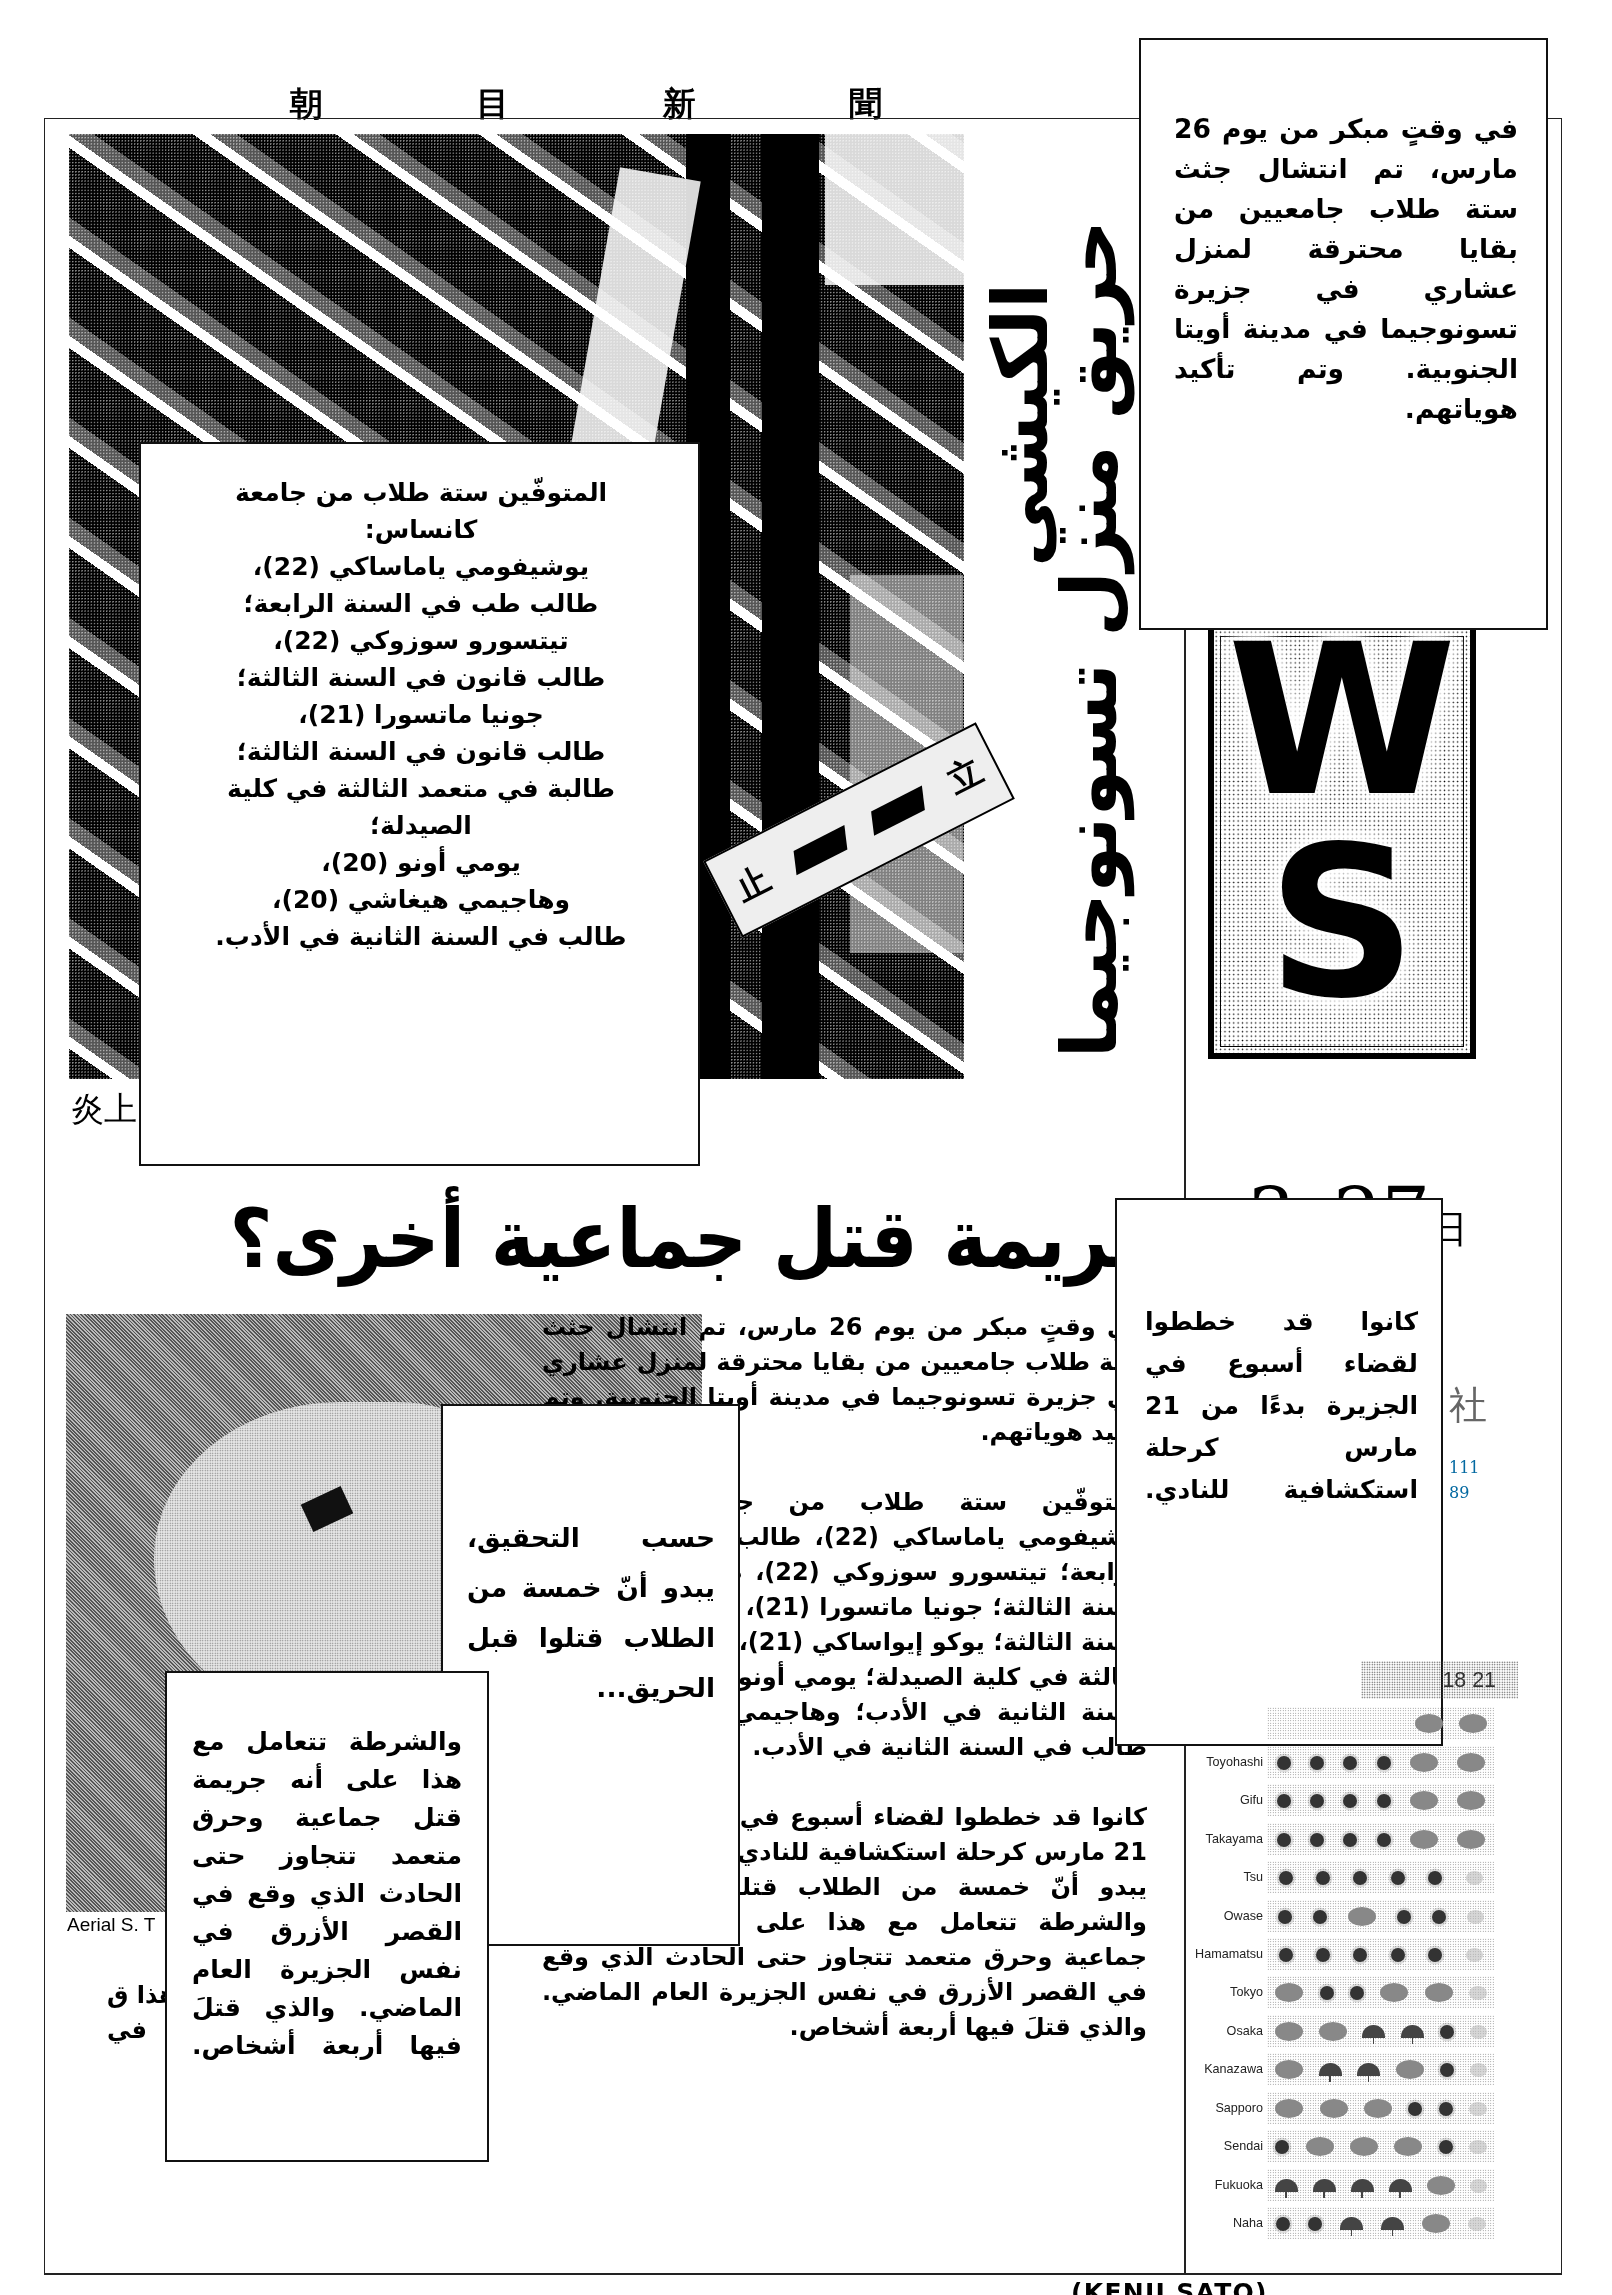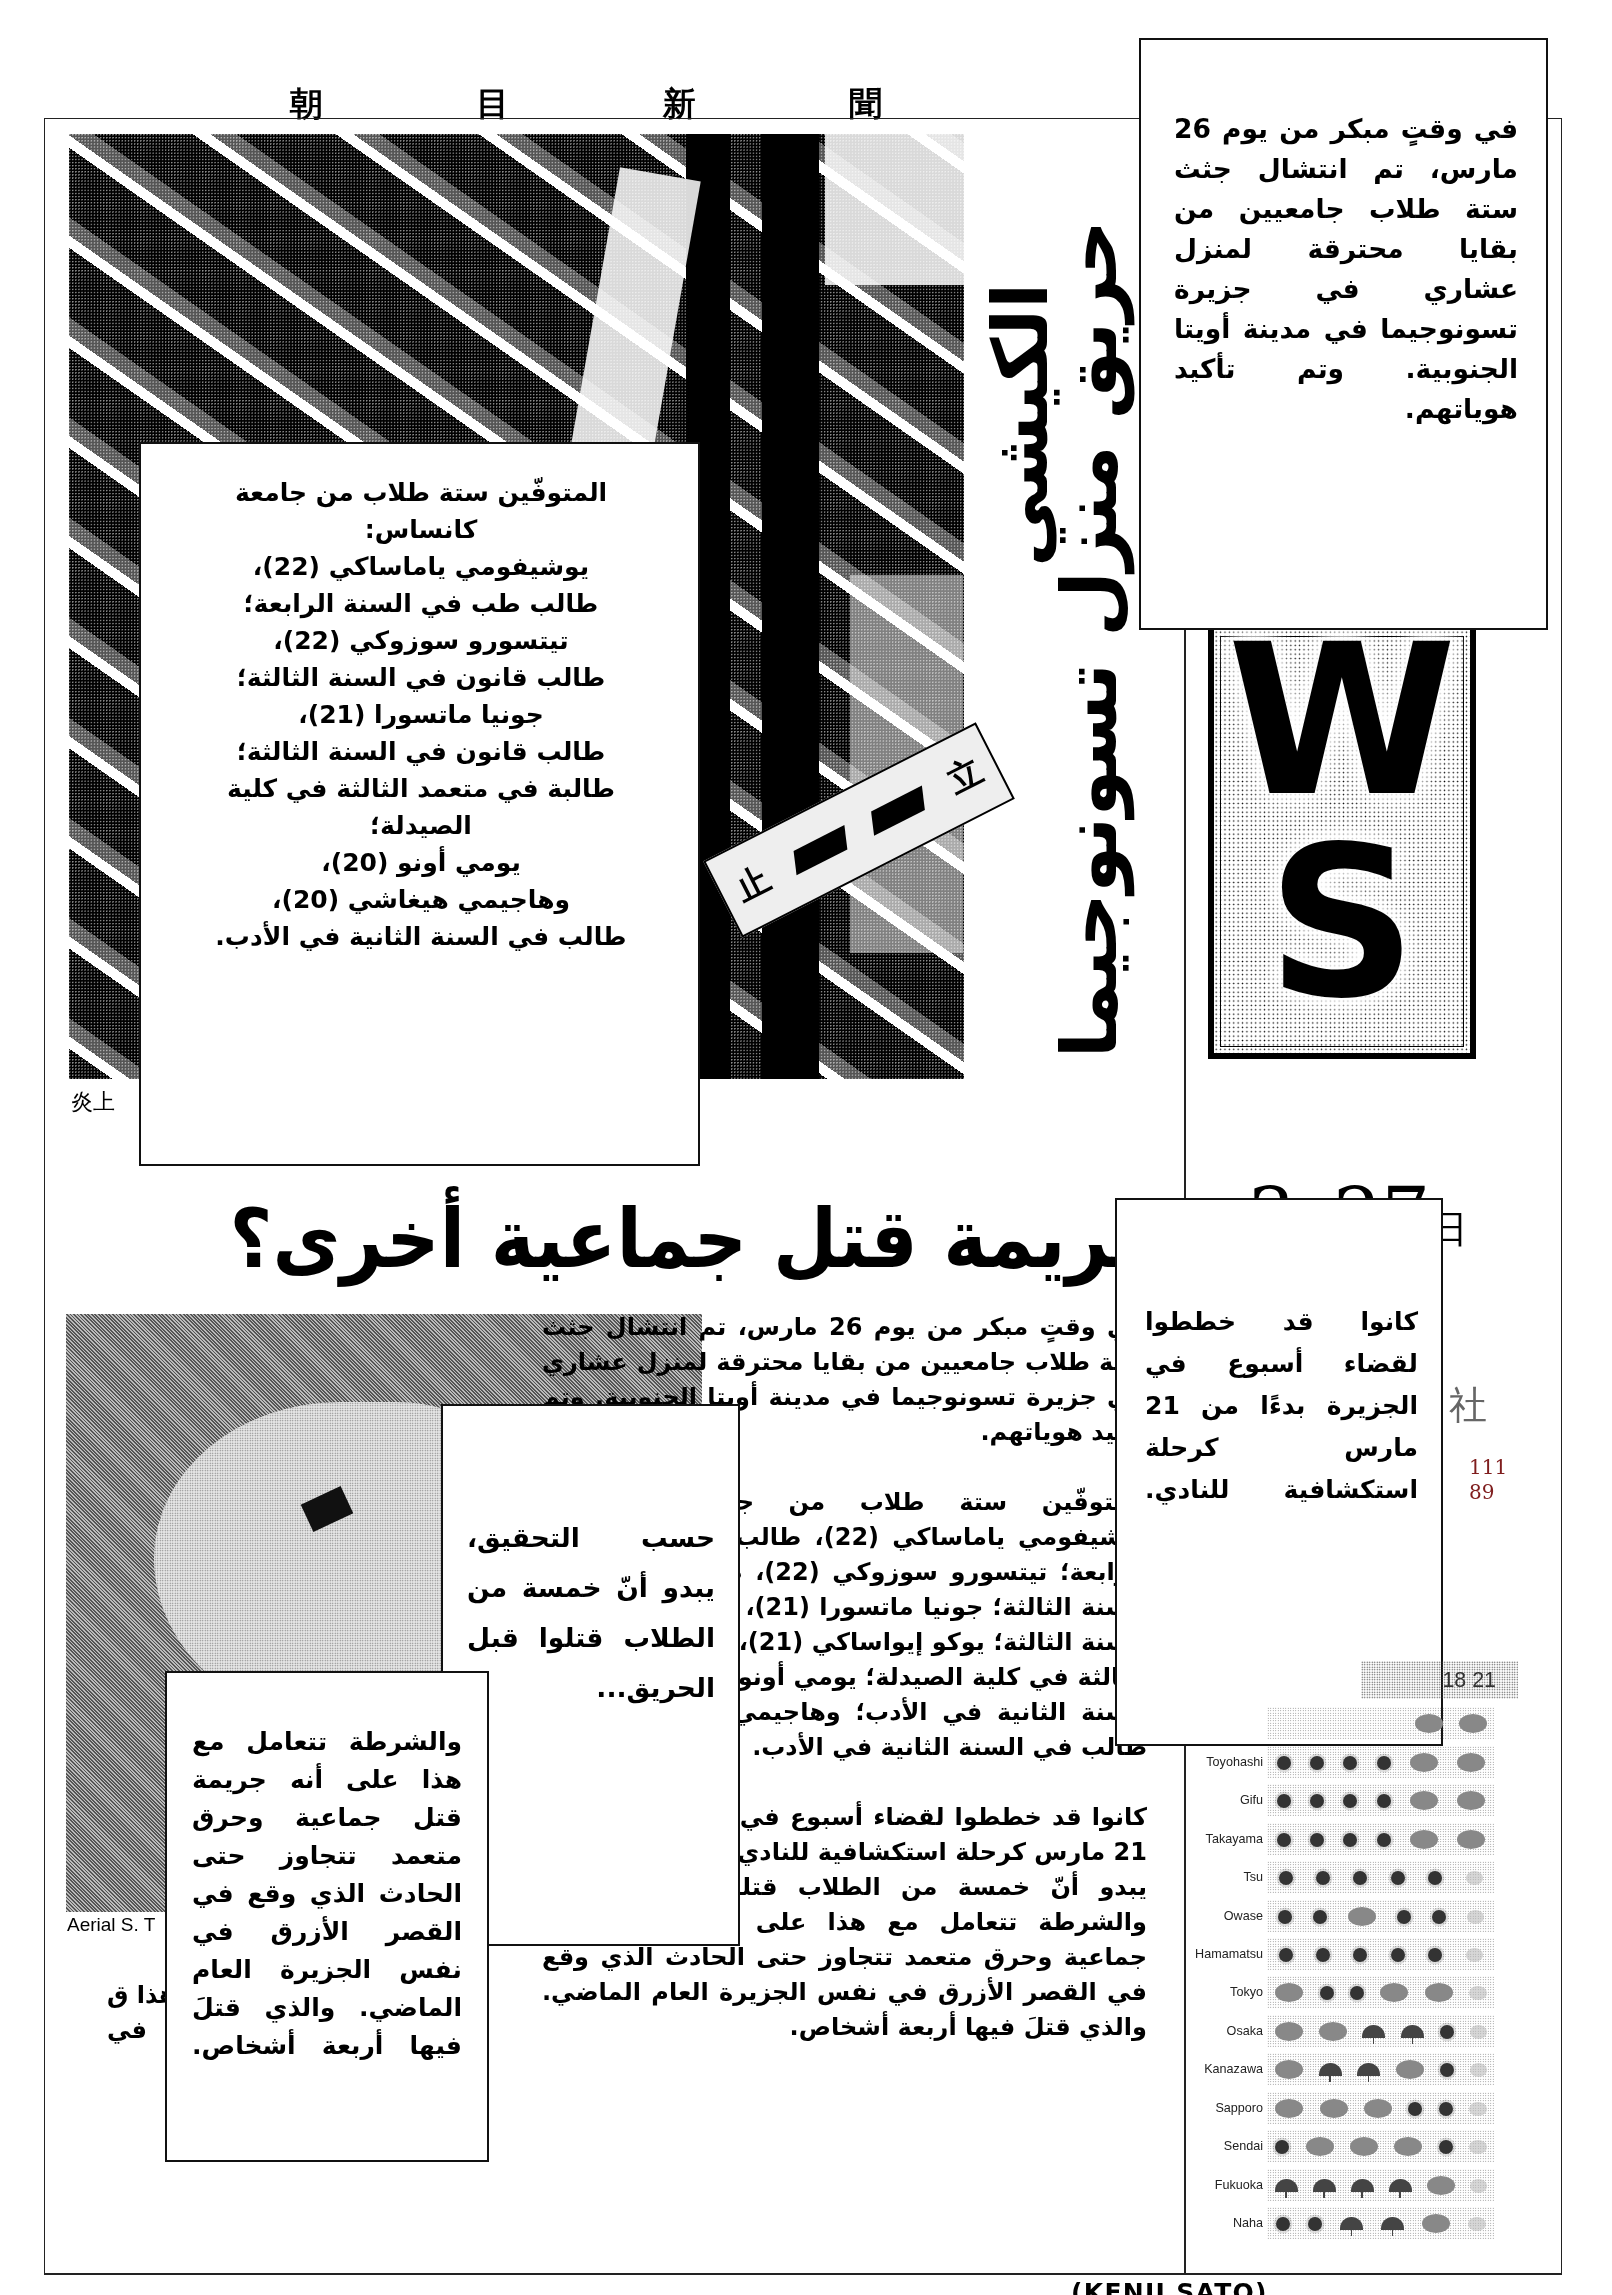--- a/index.html
+++ b/index.html
@@ -10,35 +10,35 @@
   .col-rule { left:1184px; top:118px; width:1.9px; height:2157px; background:#222; }
   .photo-fire { left:69px; top:134px; width:895px; height:945px; background:
       repeating-linear-gradient(35deg, #000 0 25px, #fff 25px 35px, #555 35px 50px, #000 50px 82px),
       #000; overflow:hidden; }
   .photo-fire::before { content:""; position:absolute; left:0; top:0; right:0; bottom:0;
       background: radial-gradient(circle at 0.6px 0.6px, rgba(255,255,255,.55) 0.6px, transparent 0.9px) 0 0/3.1px 3.1px; }
   .photo-fire .beam { position:absolute; background:#000; }
   .photo-fire .light { position:absolute; background:#fff; opacity:.85; }
   .tape { left:706px; top:787px; width:302px; height:82px; background:#eee; transform:rotate(-27deg); border:2.5px solid #000; font-family:"DejaVu Serif",serif; font-size:34px; font-weight:bold; display:flex; align-items:center; justify-content:space-around; }
   .tape .blk { width:57px; height:23px; background:#000; transform:skewX(-20deg); }
-  .photo-caption { left:71px; top:1087px; font-family:"DejaVu Serif",serif; font-size:22px; }
+  .photo-caption { left:71px; top:1087px; font-family:"DejaVu Serif",serif; font-size:33px; }
   .vert-headline { left:983px; top:220px; width:151px; height:756px; }
   .vert-headline .line { position:absolute; writing-mode:vertical-rl; font-family:"DejaVu Sans",sans-serif; font-weight:bold; font-size:76px; line-height:1; transform:rotate(180deg); white-space:nowrap; letter-spacing:1.3px; }
   .box { position:absolute; background:#fff; border:2.5px solid #111; box-sizing:border-box; direction:rtl; font-family:"DejaVu Sans",sans-serif; font-weight:bold; text-align:justify; text-align-last:justify; }
   .box p { margin:0; }
   .box-intro { left:1139px; top:38px; width:409px; height:592px; padding:69px 28px 0 33px; font-size:26.5px; line-height:40px; }
   .box-list { left:139px; top:442px; width:561px; height:724px; padding:30px 35px 0 38px; font-size:25px; line-height:37px; text-align:center; text-align-last:center; }
   .ws-box { left:1208px; top:624px; width:268px; height:435px; border:6.3px solid #000; box-sizing:border-box; background:radial-gradient(circle, #000 0.6px, transparent 1px) 0 0/4.4px 4.4px; }
   .ws-box .inner { position:absolute; left:6.3px; top:6.3px; right:6.3px; bottom:6.3px; border:1.9px solid #000; }
   .ws-letter { position:absolute; left:0; right:0; text-align:center; font-family:"DejaVu Sans",sans-serif; font-weight:bold; color:#000; font-size:208px; line-height:1; text-shadow:0 0 19px #fff, 0 0 19px #fff, 0 0 25px #fff; }
   .headline2 { left:132px; top:1194px; width:1033px; height:88px; direction:rtl; font-family:"DejaVu Sans",sans-serif; font-weight:bold; font-size:74px; line-height:88px; letter-spacing:3.8px; text-align:right; transform:scaleY(1.1); }
   .date-big { left:1247px; top:1178px; font-family:"DejaVu Serif",serif; font-size:76px; line-height:1; }
   .date-big small { font-size:38px; }
   .date-sub { left:1449px; top:1380px; font-family:"DejaVu Serif",serif; font-size:38px; color:#666; }
-  .date-nums { left:1449px; top:1455px; font-family:"DejaVu Serif",serif; font-size:20px; line-height:25px; color:#7f1d1d;margin-left:20px; }
+  .date-nums { left:1449px; top:1455px; font-family:"DejaVu Serif",serif; font-size:16px; line-height:25px; color:#0369a1; }
   .box-plan { left:1115px; top:1198px; width:328px; height:548px; padding:101px 23px 0 28px; font-size:25px; line-height:42px; }
   .photo-aerial { left:66px; top:1314px; width:636px; height:598px; background:
       repeating-linear-gradient(45deg, #555 0 1.3px, #bbb 1.3px 2.5px); overflow:hidden; }
   .photo-aerial .island { position:absolute; left:88px; top:88px; width:391px; height:328px; background:radial-gradient(circle, #777 0.6px, transparent 0.9px) 0 0/2.5px 2.5px, #e8e8e8; border-radius:50% 40% 45% 55%; }
   .photo-aerial .house { position:absolute; left:239px; top:180px; width:44px; height:30px; background:#111; transform:rotate(-25deg); }
   .aerial-caption { left:67px; top:1914px; font-family:"Liberation Sans",sans-serif; font-size:19px; }
   .body-text { left:542px; top:1310px; width:605px; height:819px; direction:rtl; font-family:"DejaVu Sans",sans-serif; font-weight:bold; font-size:24px; line-height:35px; text-align:justify; overflow:hidden; }
   .body-text p { margin:0 0 35px 0; }
   .body-left-frag { left:107px; top:1978px; width:88px; direction:rtl; font-family:"DejaVu Sans",sans-serif; font-weight:bold; font-size:24px; line-height:35px; text-align:left; }
   .box-invest { left:441px; top:1404px; width:299px; height:542px; padding:107px 23px 0 24px; font-size:26.5px; line-height:50px; }

